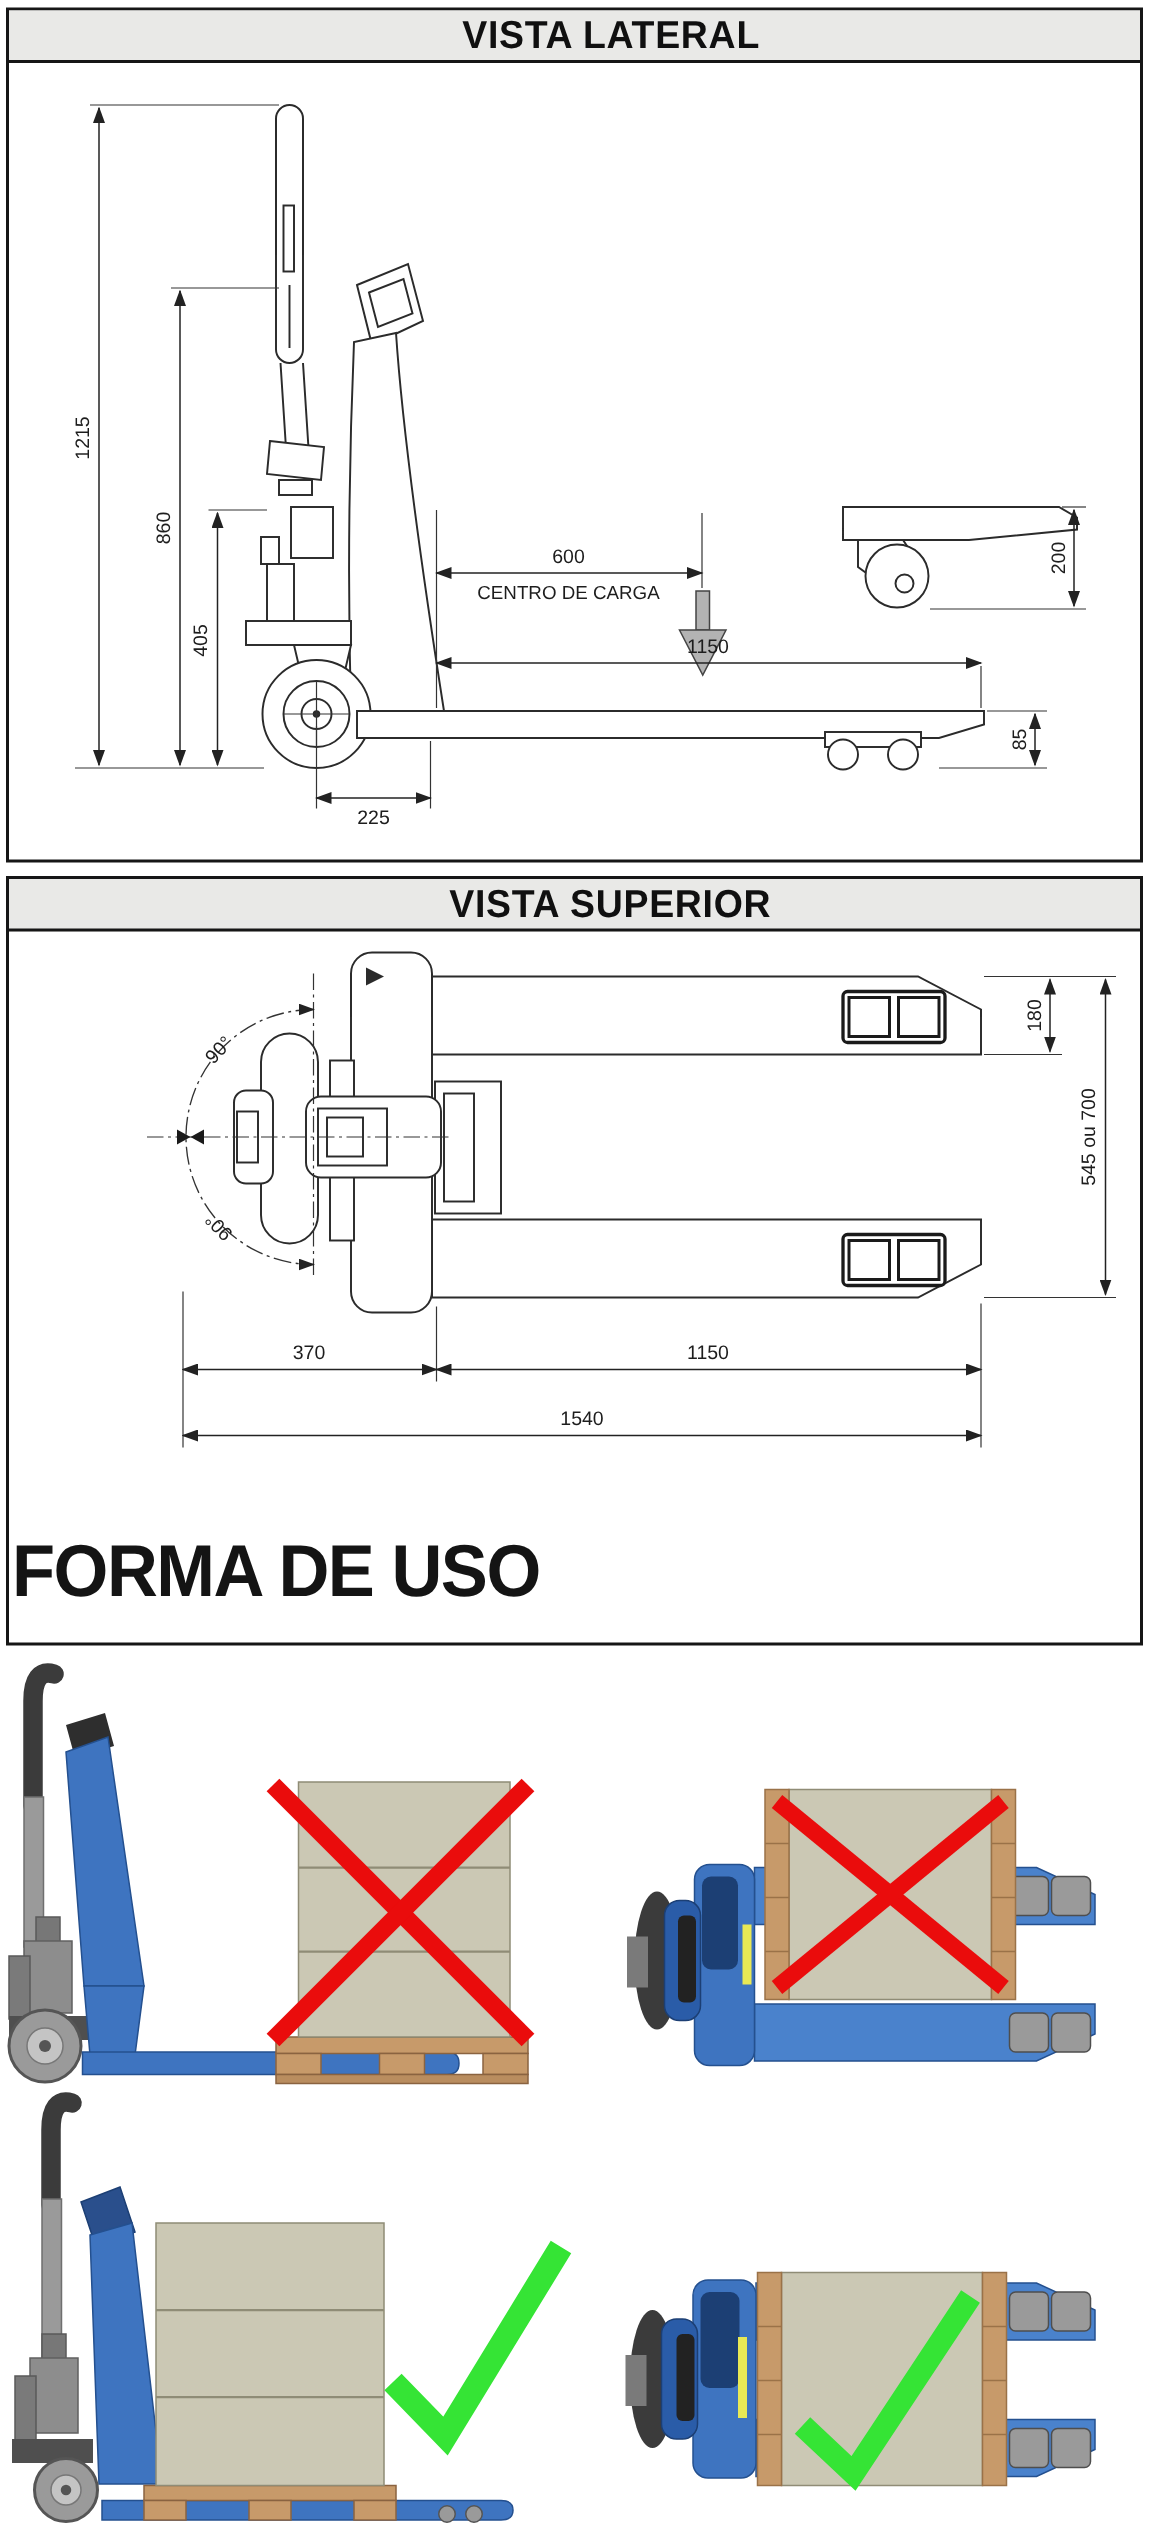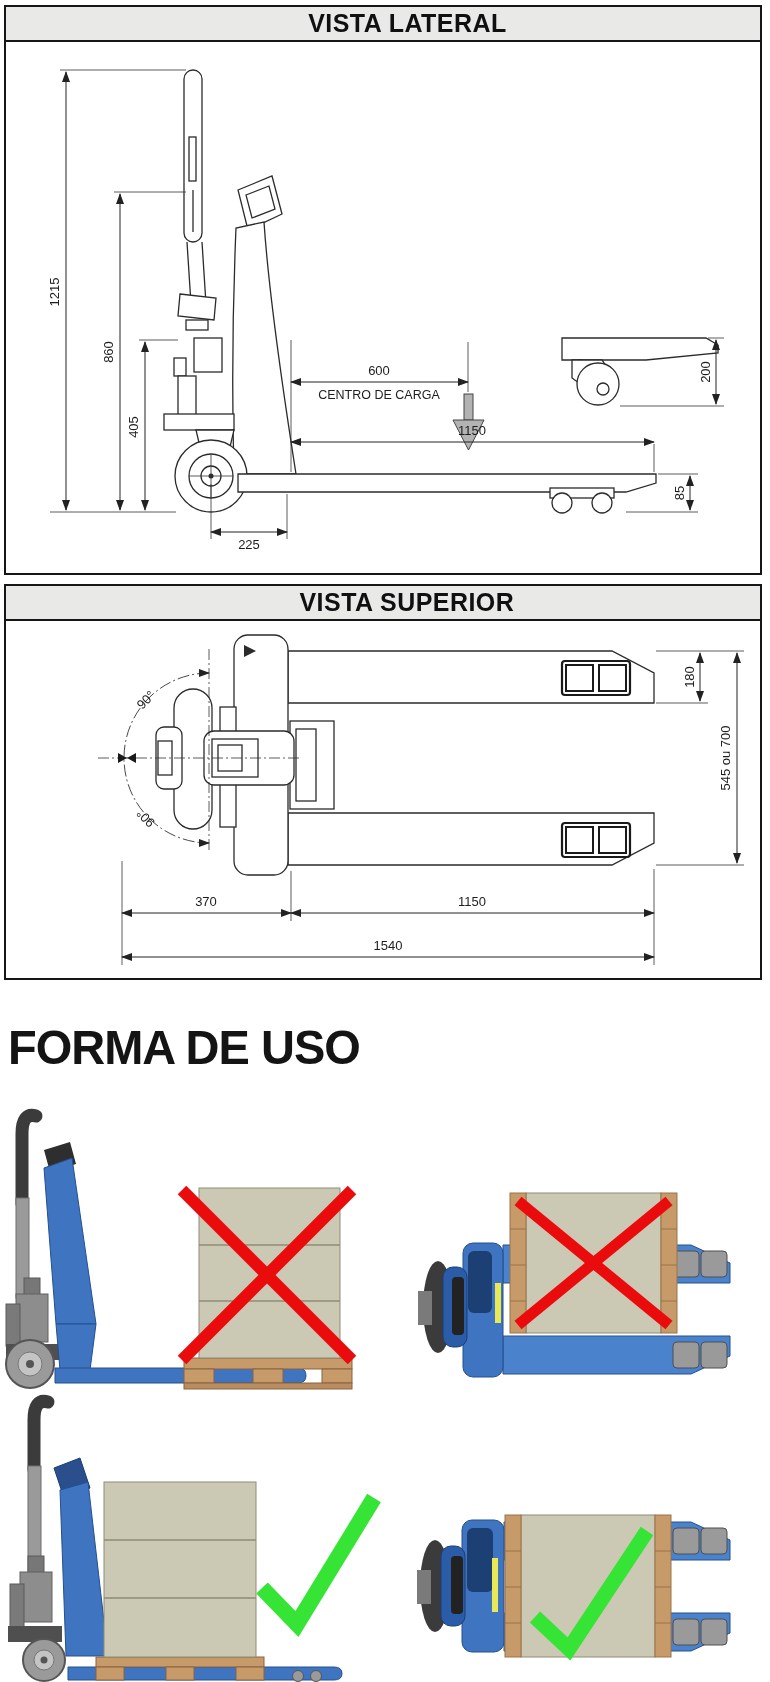--- a/index.html
+++ b/index.html
@@ -15,21 +15,21 @@
     height:33px;background:#e9e9e7;border-bottom:2px solid #161616;
     display:flex;align-items:center;justify-content:center;padding-left:48px;
   }
   .titlebar span{
     font-size:26px;font-weight:700;color:#101010;letter-spacing:.5px;
     transform:scaleX(.96);
   }
   .panel-body{position:relative;width:100%;}
   .panel-body svg{display:block;}
   #panel-lateral{top:5px;height:570px;}
-  #panel-superior{top:584px;height:396px;}
+  #panel-superior{top:584px;height:513px;}
   #uso-heading{
     position:absolute;left:8px;top:1018px;margin:0;
     font-size:47px;font-weight:800;color:#141414;letter-spacing:-1px;
     transform:scaleY(1.04);transform-origin:top left;
   }
   .uso-img{position:absolute;}
   #uso-a{left:0;top:1072px;width:385px;height:320px;}
   #uso-b{left:385px;top:1075px;width:385px;height:320px;}
   #uso-c{left:0;top:1340px;width:385px;height:342px;}
   #uso-d{left:385px;top:1380px;width:385px;height:302px;}

